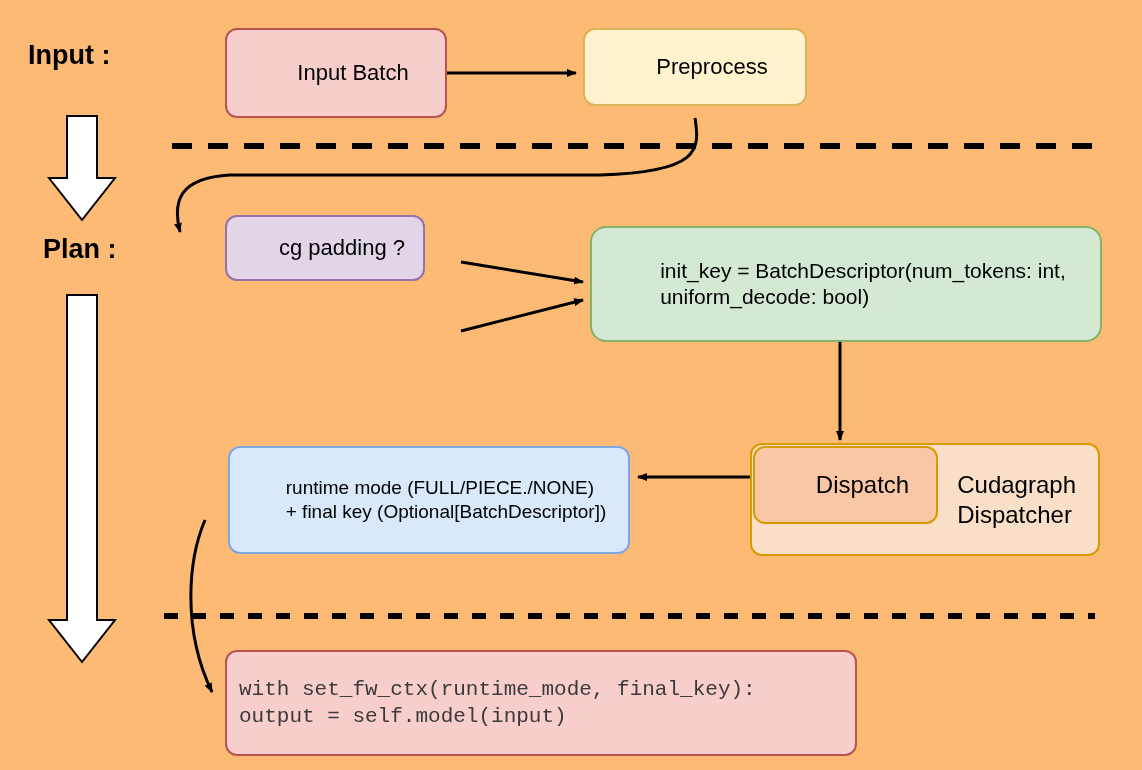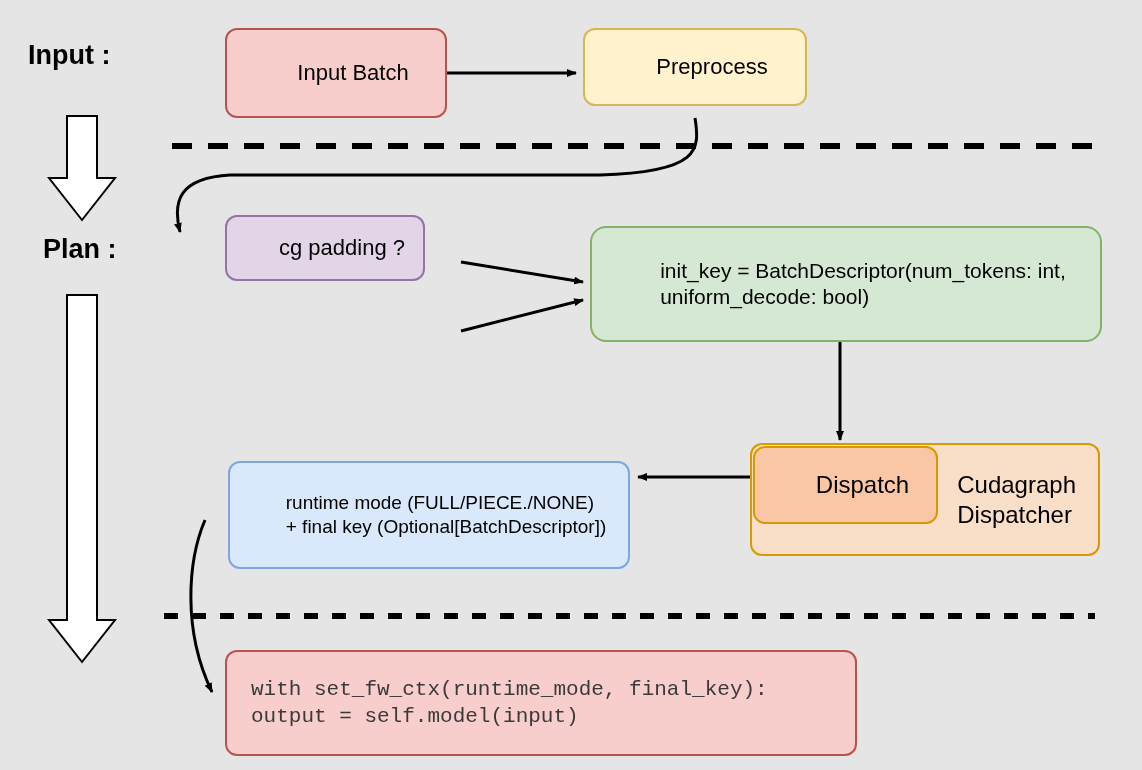--- a/index.html
+++ b/index.html
@@ -7,21 +7,21 @@
     padding: 0;
     background: #ffffff;
   }
   body {
     font-family: "Liberation Sans", sans-serif;
   }
   #canvas {
     position: relative;
     width: 1142px;
     height: 770px;
-    background: #e5e5e5;
+    background: #fdba74;
     overflow: hidden;
   }
   .svg-layer {
     position: absolute;
     left: 0;
     top: 0;
     width: 1142px;
     height: 770px;
     pointer-events: none;
   }
@@ -87,30 +87,29 @@
   }
   #node-dispatch {
     left: 753px; top: 446px; width: 185px; height: 78px;
     background: #fac7a6; border-color: #d79b00;
     font-size: 24px;
   }
   #node-runtime-mode {
     left: 228px; top: 446px; width: 402px; height: 108px;
     background: #dae8fc; border-color: #7ea6e0;
     font-size: 19px;
-    margin-top: 15px;
   }
   #node-execute-code {
     left: 225px; top: 650px; width: 632px; height: 106px;
     background: #f8cecc; border-color: #b85450;
     font-family: "Liberation Mono", monospace;
     font-size: 21px;
     justify-content: flex-start;
     align-items: center;
-    padding-left: 24px;
+    padding-left: 12px;
     text-align: left;
     color: #3a3a3a;
     line-height: 1.3;
   }
 
   #label-input   { left: 28px; top: 40px; }
   #label-plan    { left: 43px; top: 234px; }
   #label-execute { left: 12px; top: 672px; }
 </style>
 </head>

